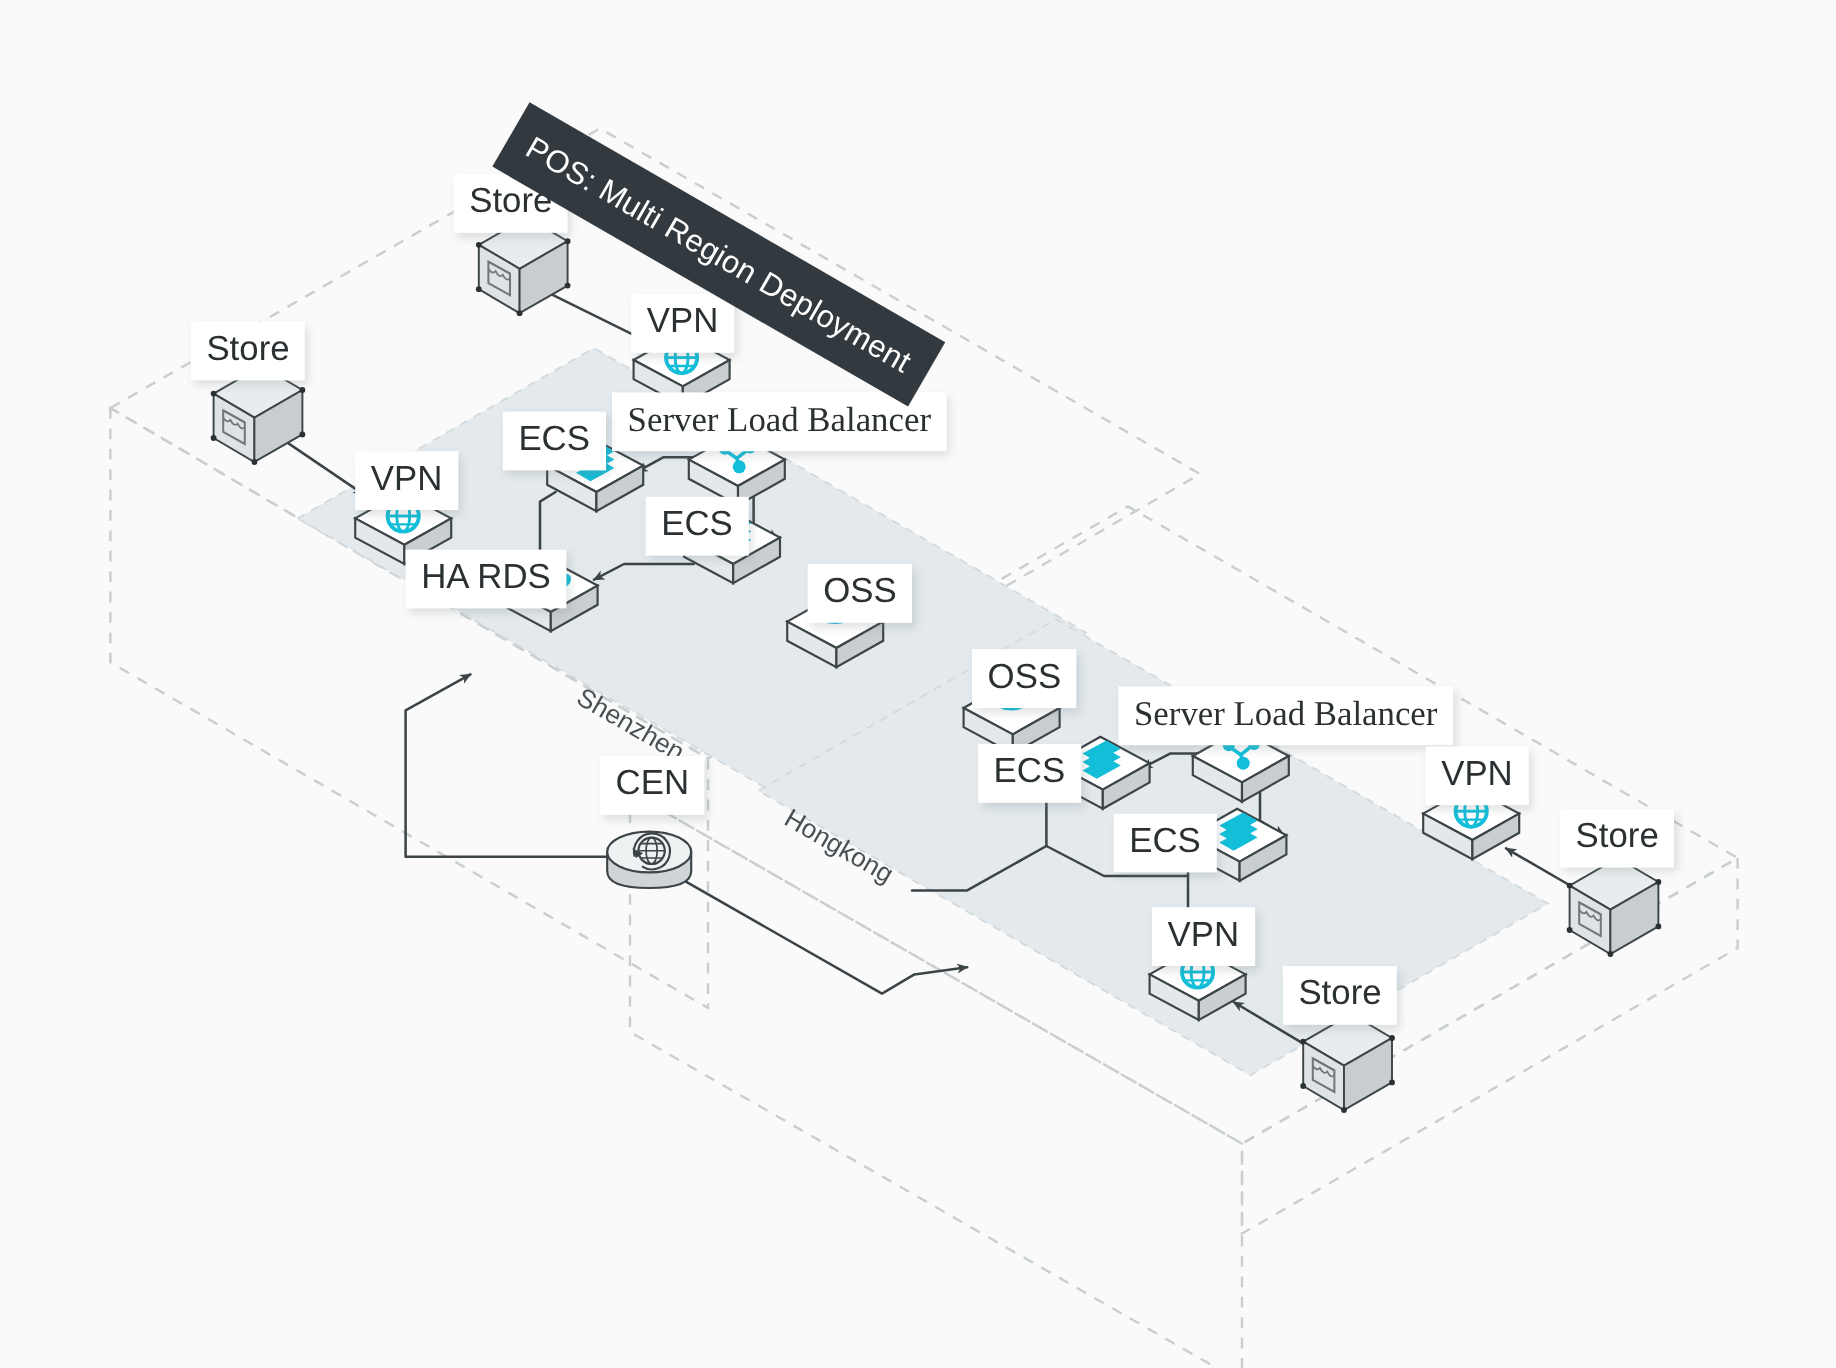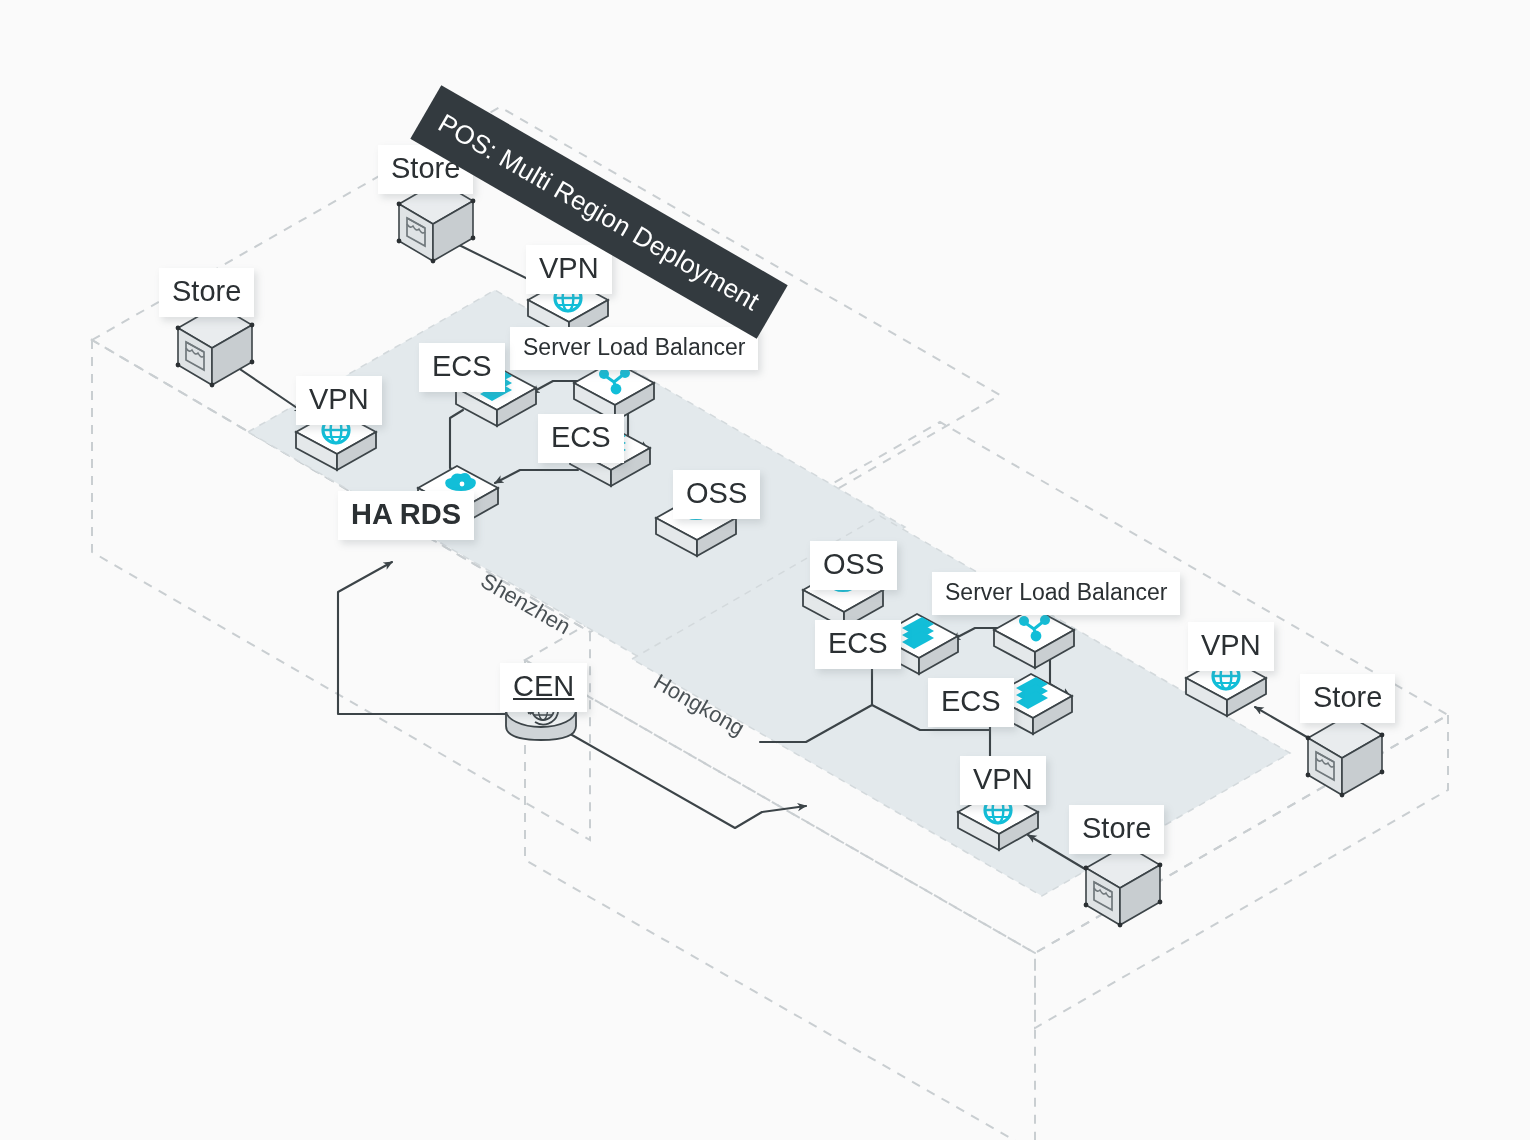--- a/index.html
+++ b/index.html
@@ -21,21 +21,21 @@
     position: absolute;
     background: #ffffff;
     color: #2b3033;
     font-size: 29px;
     line-height: 1;
     padding: 9px 13px 11px 13px;
     white-space: nowrap;
     box-shadow: 3px 4px 7px rgba(120,128,134,0.22);
     z-index: 40;
   }
-  .chip.wide { font-size: 23px; }
+  .chip.wide { font-size: 29px; font-family: Liberation Serif, serif; }
 
   
   #title-banner {
     position: absolute;
     left: 399px; top: 181px;
     width: 400px; height: 62px;
     background: #333a3f;
     transform: rotate(30deg);
     transform-origin: 50% 50%;
     z-index: 60;
@@ -273,21 +273,21 @@
 
     <div class="node" style="left:410px; top:460px;">
       <svg width="96" height="76" viewBox="0 0 96 76">
         <polygon points="8,28 47,6 88,28 49,50" fill="#ffffff" stroke="#3c4448" stroke-width="1.8"></polygon>
         <polygon points="8,28 49,50 49,66 8,44" fill="#e4e8ea" stroke="#3c4448" stroke-width="1.8"></polygon>
         <polygon points="49,50 88,28 88,44 49,66" fill="#c9ced1" stroke="#3c4448" stroke-width="1.8"></polygon>
         <path d="M36,26 q-3,-7 5,-8 q2,-6 10,-4 q7,-3 10,4 q7,1 4,8 q-4,5 -14,5 q-11,0 -15,-5 z" fill="#12bed8"></path>
         <circle cx="52" cy="24" r="2.4" fill="#ffffff"></circle>
       </svg>
     </div>
-    <div class="chip" style="left:338px; top:491px;font-weight:bold;">HA RDS</div>
+    <div class="chip" style="left:338px; top:458px;">HA RDS</div>
 
     <div class="node" style="left:648px; top:490px;">
       <svg width="96" height="76" viewBox="0 0 96 76">
         <polygon points="8,28 47,6 88,28 49,50" fill="#ffffff" stroke="#3c4448" stroke-width="1.8"></polygon>
         <polygon points="8,28 49,50 49,66 8,44" fill="#e4e8ea" stroke="#3c4448" stroke-width="1.8"></polygon>
         <polygon points="49,50 88,28 88,44 49,66" fill="#c9ced1" stroke="#3c4448" stroke-width="1.8"></polygon>
         <path d="M37,24 q0,-8 11,-8 q11,0 11,8 q0,6 -11,6 q-11,0 -11,-6 z" fill="#12bed8"></path>
         <path d="M44,24 L54,21 L52,26 Z" fill="#ffffff"></path>
       </svg>
     </div>
@@ -375,16 +375,16 @@
       <svg width="86" height="72" viewBox="0 0 86 72">
         <path d="M8,24 L8,40 Q8,54 43,54 Q78,54 78,40 L78,24 Z" fill="#cfd4d7" stroke="#3c4448" stroke-width="1.8"></path>
         <ellipse cx="43" cy="24" rx="35" ry="17" fill="#eef1f2" stroke="#3c4448" stroke-width="1.8"></ellipse>
         <circle cx="45" cy="23" r="11" fill="none" stroke="#3c4448" stroke-width="1.8"></circle>
         <ellipse cx="45" cy="23" rx="4.6" ry="11" fill="none" stroke="#3c4448" stroke-width="1.4"></ellipse>
         <path d="M34,23 L56,23 M36,17 L54,17 M36,29 L54,29" stroke="#3c4448" stroke-width="1.3"></path>
         <path d="M31,28 a15,15 0 1 1 6,8" fill="none" stroke="#3c4448" stroke-width="1.8"></path>
         <path d="M29,21 L32,29 L38,25 Z" fill="#3c4448"></path>
       </svg>
     </div>
-    <div class="chip" style="left:500px; top:663px;text-decoration:underline;">CEN</div>
+    <div class="chip" style="left:500px; top:630px;">CEN</div>
 
   </div>
 </div>
 
 </body></html>

